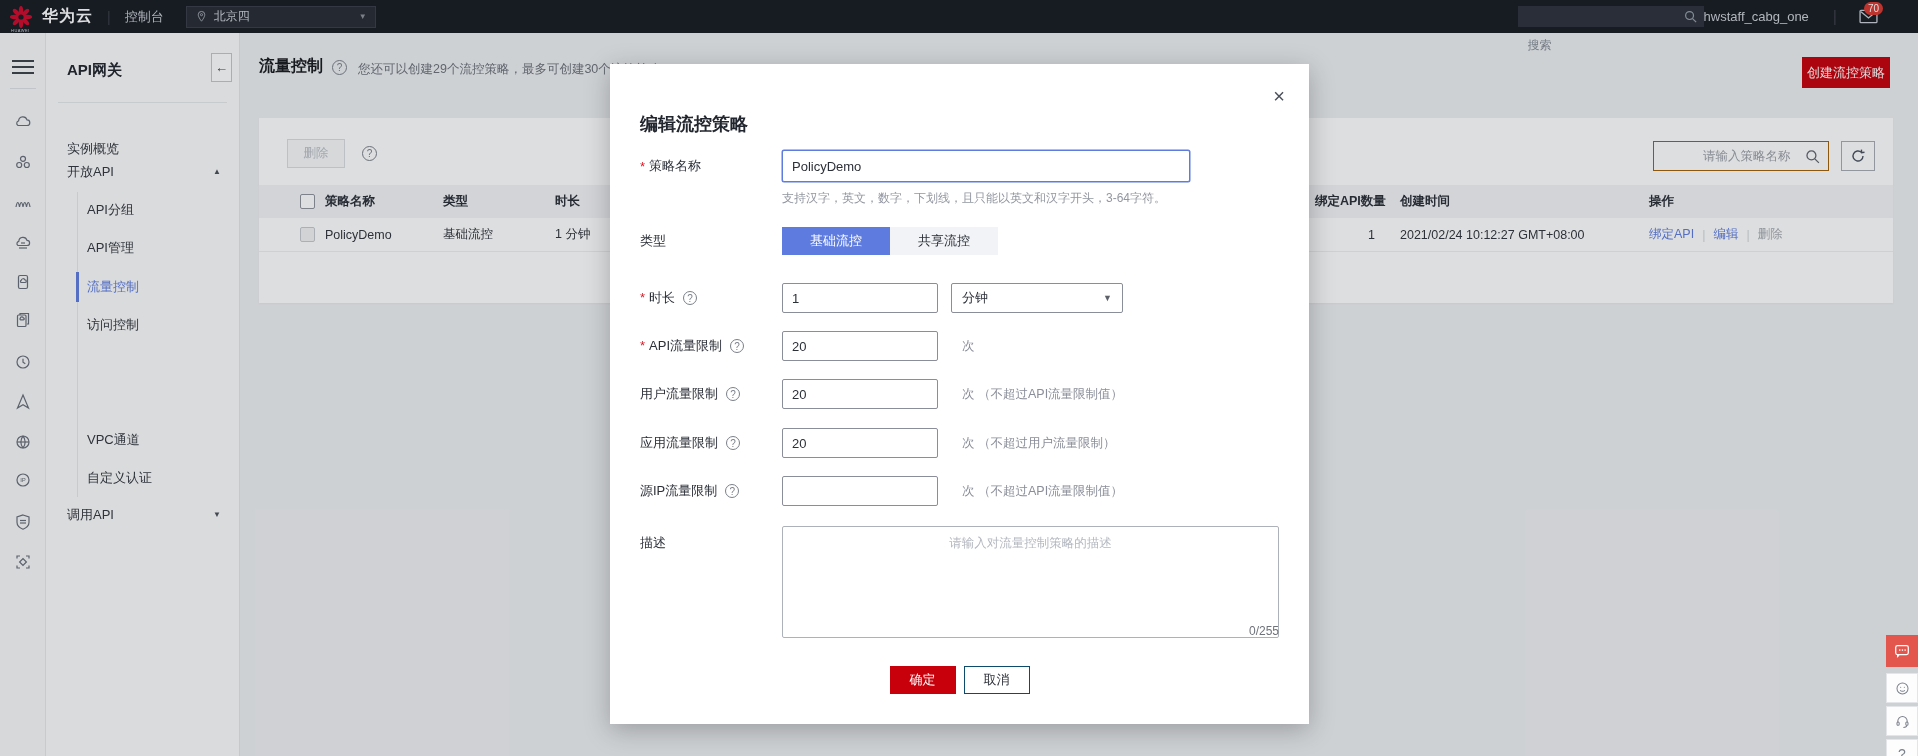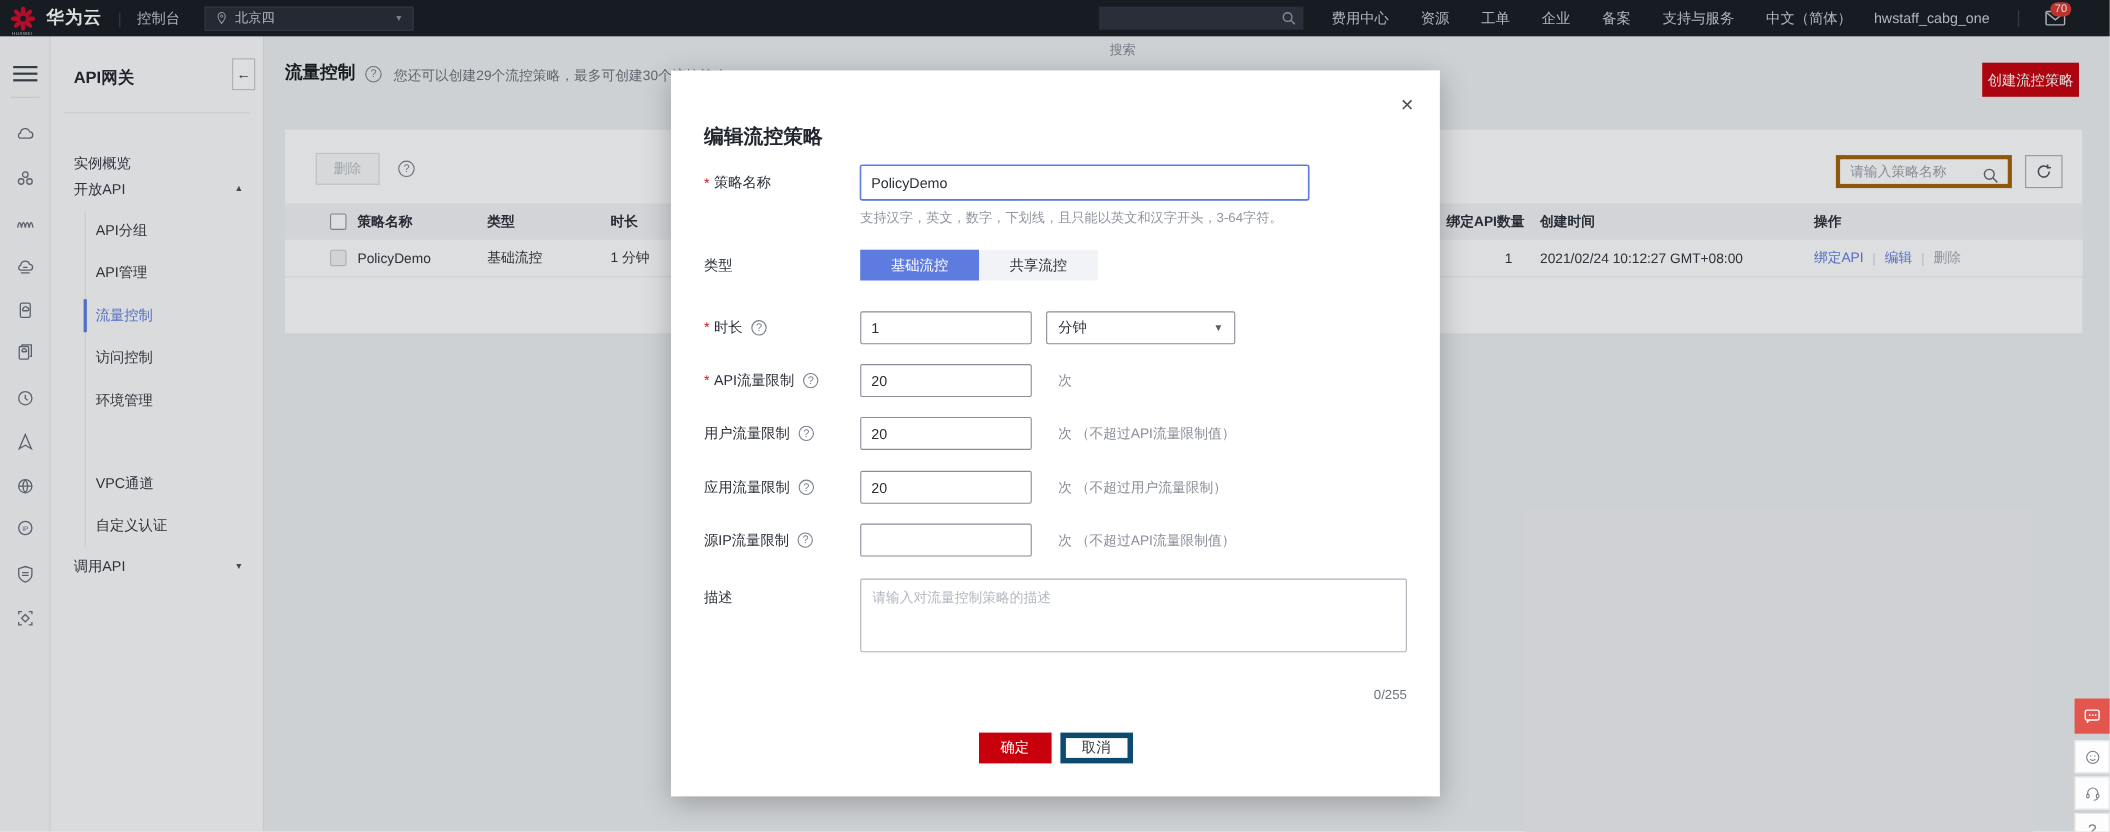--- a/index.html
+++ b/index.html
@@ -63,22 +63,22 @@
     color:#7a7f89; font-size:10px; align-items:center; justify-content:center; cursor:pointer; }
   .pg-help { position:absolute; left:92px; top:27px; }
   .pg-sub { position:absolute; left:118px; top:28px; font-size:12.5px; color:#6e727b; }
   .btn-create { position:absolute; right:28px; top:24px; width:88px; height:31px; background:#c7000b;
     color:#fff; font-size:13px; border:none; cursor:pointer; font-family:inherit; }
   .card { position:absolute; left:19px; top:85px; right:25px; height:185px; background:#fff;
     box-shadow:0 1px 2px rgba(0,0,0,.04); }
   .btn-del { position:absolute; left:28px; top:21px; width:58px; height:29px; background:#f7f8f9;
     border:1px solid #dadce1; color:#bcc0c7; font-size:12.5px; font-family:inherit; }
   .card-help { position:absolute; left:103px; top:28px; }
-  .srch { position:absolute; right:64px; top:23px; width:160px; height:30px; border:4px solid #a16207;
-    background:#fff; }
+  .srch { position:absolute; right:64px; top:23px; width:176px; height:30px; border:1px solid #a16207;
+    background:#fff;padding-left:40px; }
   .srch input { width:100%; height:100%; border:none; outline:none; font-size:12.5px; padding:0 30px 0 9px;
     font-family:inherit; color:#33363d; }
   .srch input::placeholder { color:#9b9fa8; }
   .srch .mag { position:absolute; right:7px; top:6px; }
   .btn-refresh { position:absolute; right:18px; top:23px; width:34px; height:30px; background:#fff;
     border:1px solid #a7abb3; display:flex; align-items:center; justify-content:center; cursor:pointer; }
   .thead { position:absolute; left:0; right:0; top:67px; height:33px; background:#f2f4f7; }
   .trow { position:absolute; left:0; right:0; top:100px; height:34px; background:#fff;
     border-bottom:1px solid #eef0f2; }
   .tc { position:absolute; top:0; height:100%; display:flex; align-items:center; font-size:12.5px; }
@@ -106,29 +106,29 @@
   .in-small { width:156px; }
   .m-hint { position:absolute; left:172px; top:126px; font-size:12px; color:#9296a0; }
   .tab { width:108px; height:28px; display:flex; align-items:center; justify-content:center;
     font-size:13px; cursor:pointer; }
   .tab.on { background:#5e7ce0; color:#fff; }
   .tab.off { background:#f2f3f6; color:#2b2f38; }
   .mselect { width:172px; height:30px; border:1px solid #8a8e99; border-radius:2px; margin-left:13px;
     display:flex; align-items:center; padding:0 10px; font-size:13px; cursor:pointer; color:#2b2f38; }
   .mselect .caret { margin-left:auto; font-size:9px; color:#5b6069; }
   .suffix { margin-left:24px; font-size:12.5px; color:#8a8e99; }
-  .mta { position:absolute; left:172px; top:462px; width:497px; height:67px; border:1px solid #adb2ba;
+  .mta { position:absolute; left:172px; top:462px; width:497px; height:112px; border:1px solid #adb2ba;
     border-radius:2px; font-size:12.5px; padding:8px 10px; font-family:inherit; color:#701a75;
-    resize:none; outline:none; }
+    resize:none; outline:none;text-align:center; }
   .mta::placeholder { color:#b3b7bf; }
   .m-counter { position:absolute; right:30px; top:560px; font-size:12px; color:#6e727b; }
   .m-btns { position:absolute; left:0; right:0; top:602px; display:flex; justify-content:center; gap:8px; }
   .btn-ok { width:66px; height:28px; background:#c7000b; color:#fff; border:none; font-size:13px;
     cursor:pointer; font-family:inherit; }
-  .btn-cancel { width:66px; height:28px; background:#fff; color:#2b2f38; border:5px solid #0c4a6e;
+  .btn-cancel { width:66px; height:28px; background:#fff; color:#2b2f38; border:1px solid #0c4a6e;
     font-size:13px; cursor:pointer; font-family:inherit; }
   
   .floatbar { position:absolute; right:0; z-index:60; }
   .fbtn { position:absolute; right:0; width:32px; height:32px; display:flex; align-items:center;
     justify-content:center; cursor:pointer; }
   .fbtn.red { background:#e2564e; top:635px; }
   .fbtn.white { background:#fdfdfe; border:1px solid #e3e5e8; height:30px; }
   .fbtn.white svg { stroke:#7b818b; fill:none; stroke-width:1.2; }
   .q-glyph { color:#7b818b; font-size:14px; }
 </style>
@@ -165,29 +165,20 @@
     <span>北京四</span>
     <span class="caret">▼</span>
   </div>
   <div class="tb-search">
     <input placeholder="搜索" style="">
     <svg class="mag" width="15" height="15" viewBox="0 0 16 16">
       <circle cx="7" cy="7" r="4.2" fill="none" stroke="#9aa0ab" stroke-width="1.3"></circle>
       <line x1="10.2" y1="10.2" x2="14" y2="14" stroke="#9aa0ab" stroke-width="1.3"></line>
     </svg>
   </div>
-  <div class="tb-links">
-    <span class="tb-link">费用中心</span>
-    <span class="tb-link">资源</span>
-    <span class="tb-link">工单</span>
-    <span class="tb-link">企业</span>
-    <span class="tb-link">备案</span>
-    <span class="tb-link">支持与服务</span>
-    <span class="tb-link">中文（简体）</span>
-  </div>
   <span class="tb-user">hwstaff_cabg_one</span>
   <span class="tb-sep2">|</span>
   <div class="tb-mail">
     <svg width="19" height="15" viewBox="0 0 20 16">
       <rect x="1" y="1.5" width="18" height="13" rx="1" fill="none" stroke="#c9ced6" stroke-width="1.4"></rect>
       <polyline points="2,3 10,9.5 18,3" fill="none" stroke="#c9ced6" stroke-width="1.4"></polyline>
     </svg>
     <span class="badge">70</span>
   </div>
 </div>
@@ -271,21 +262,20 @@
   <div class="sel-bar"></div>
   <div class="nav-item lvl1" style="top:97px">实例概览</div>
   <div class="nav-item lvl1" style="top:120px">
     <span>开放API</span>
     <span class="caret">▲</span>
   </div>
   <div class="nav-item lvl2" style="top:158px">API分组</div>
   <div class="nav-item lvl2" style="top:196px">API管理</div>
   <div class="nav-item lvl2 sel" style="top:235px">流量控制</div>
   <div class="nav-item lvl2" style="top:273px">访问控制</div>
-  <div class="nav-item lvl2" style="top:312px">环境管理</div>
   <div class="nav-item lvl2" style="top:388px">VPC通道</div>
   <div class="nav-item lvl2" style="top:426px">自定义认证</div>
   <div class="nav-item lvl1" style="top:463px">
     <span>调用API</span>
     <span class="caret">▼</span>
   </div>
 </div>
 
 <div class="content">
   <div class="pg-title">流量控制</div>

